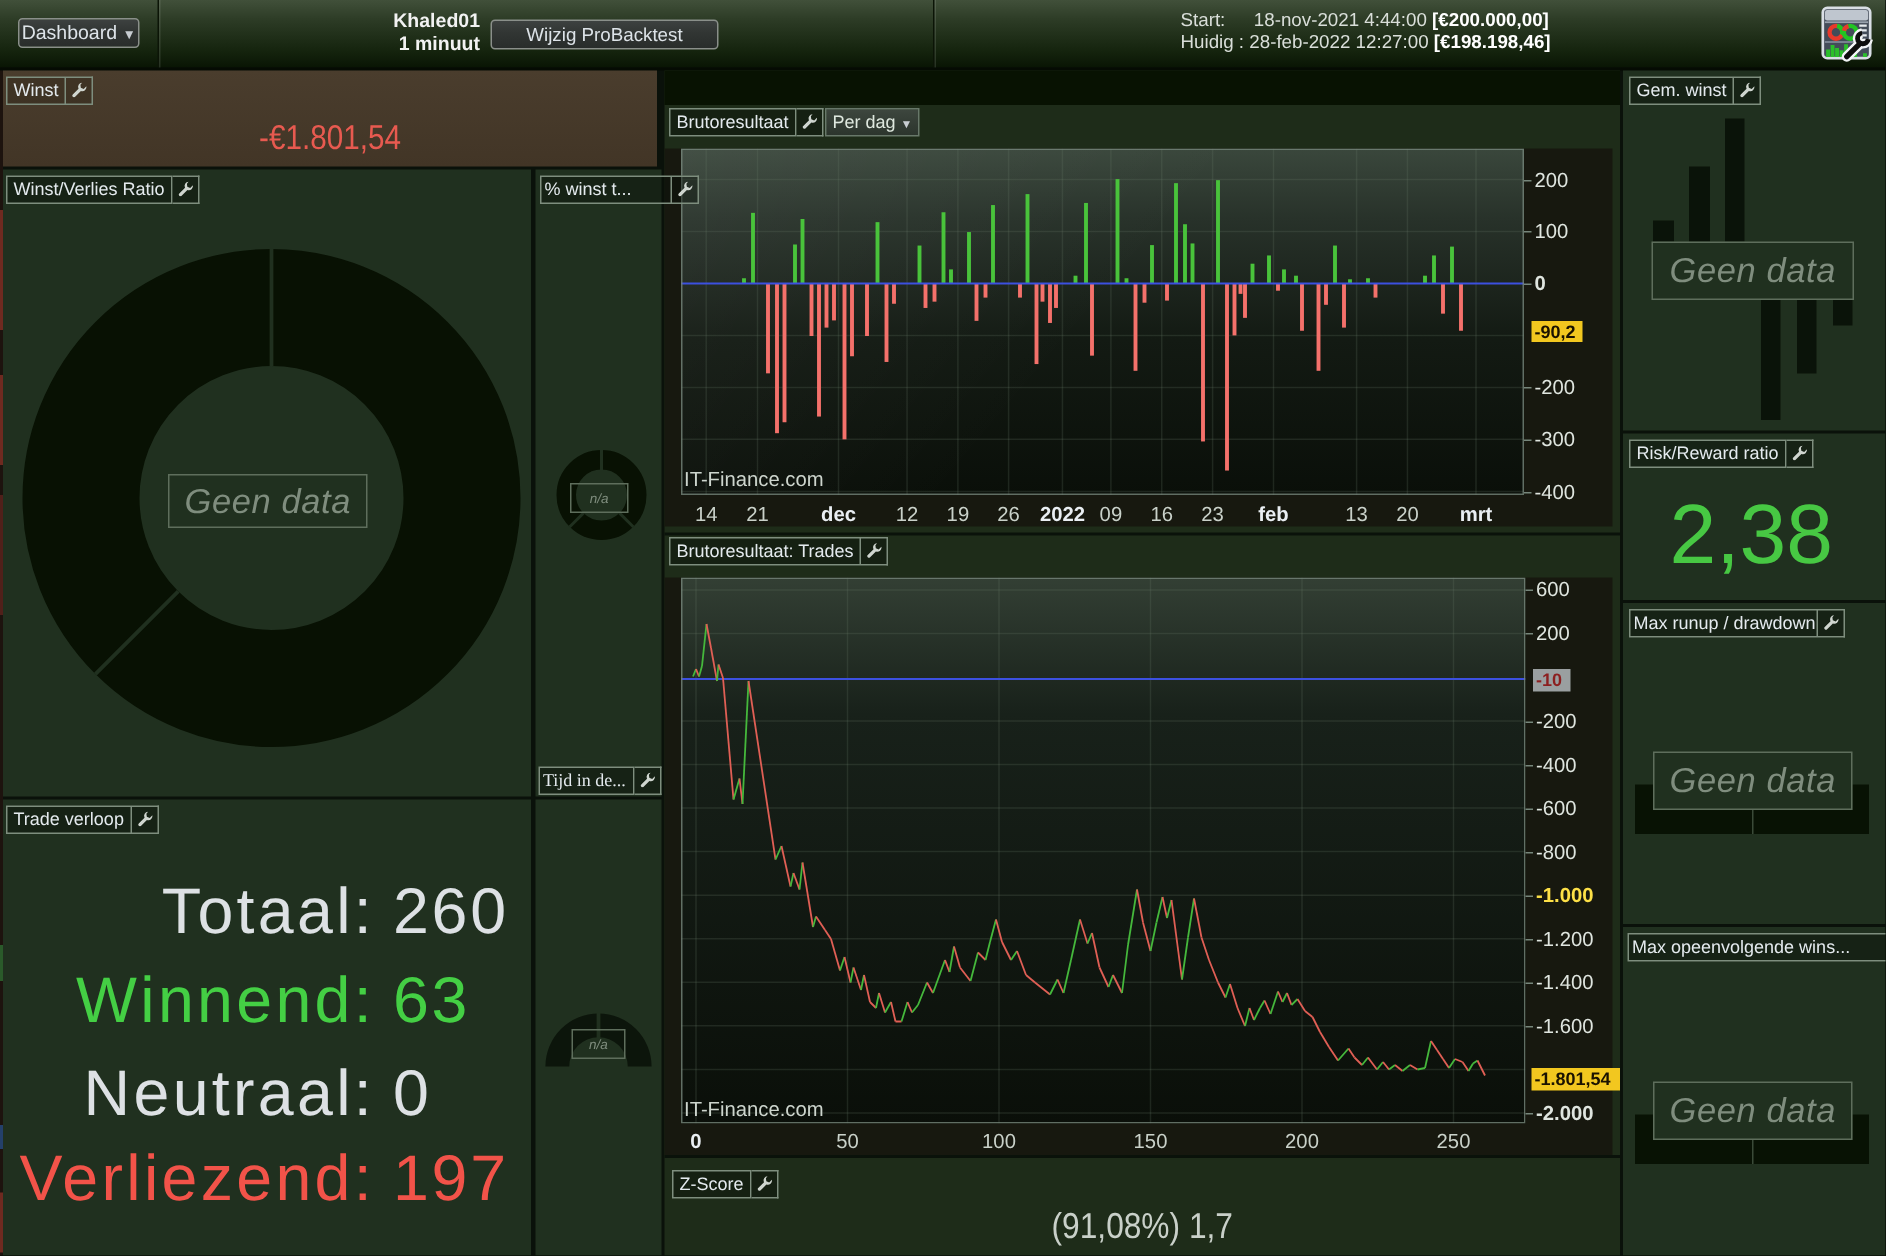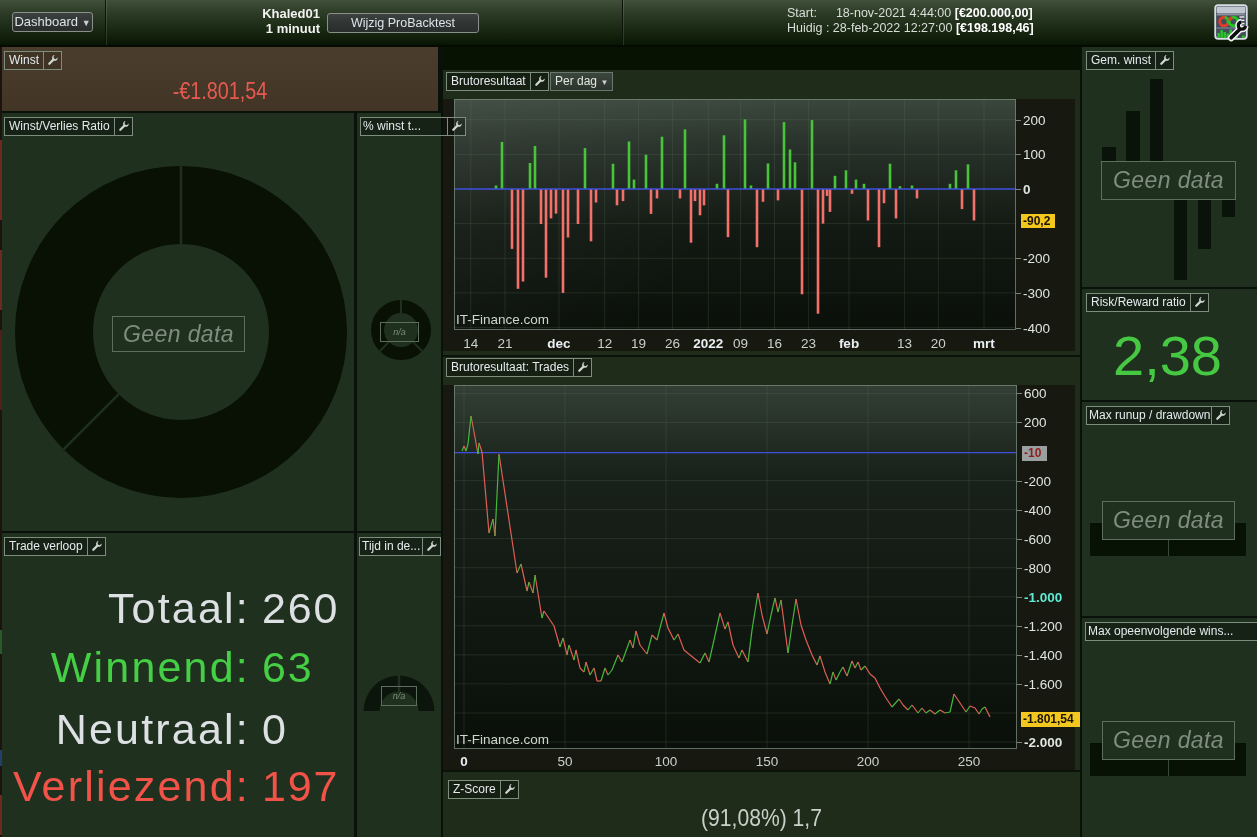--- a/index.html
+++ b/index.html
@@ -118,21 +118,21 @@
     </div>
 <div style="position:absolute;left:0px;top:584px;width:250px;text-align:right;font-size:43px;letter-spacing:2.2px;color:#dde1e4;">Totaal:</div>
 <div style="position:absolute;left:262px;top:584px;font-size:43px;letter-spacing:1.8px;color:#dde1e4;">260</div>
 <div style="position:absolute;left:0px;top:643px;width:250px;text-align:right;font-size:43px;letter-spacing:2.2px;color:#44cf44;">Winnend:</div>
 <div style="position:absolute;left:262px;top:643px;font-size:43px;letter-spacing:1.8px;color:#44cf44;">63</div>
 <div style="position:absolute;left:0px;top:705px;width:250px;text-align:right;font-size:43px;letter-spacing:2.2px;color:#dde1e4;">Neutraal:</div>
 <div style="position:absolute;left:262px;top:705px;font-size:43px;letter-spacing:1.8px;color:#dde1e4;">0</div>
 <div style="position:absolute;left:0px;top:762px;width:250px;text-align:right;font-size:43px;letter-spacing:2.2px;color:#f25349;">Verliezend:</div>
 <div style="position:absolute;left:262px;top:762px;font-size:43px;letter-spacing:1.8px;color:#f25349;">197</div>
 <div class="panel" style="left:357px;top:533px;width:84px;height:304px;"></div>
-<div class="tab" style="left:359px;top:537px;">
+<div class="tab" style="left:359px;top:511px;font-family:Liberation Serif, serif;">
       <span class="tl" style="width:64px;overflow:hidden;padding:0 2px;">Tijd in de...</span>
       <span class="tw"><svg width="11" height="11" viewBox="0 0 16 16" style="vertical-align:-1px">
           <path d="M11.2 1.6 a4 4 0 0 0 -3.4 5.8 L2.2 13 a1.6 1.6 0 0 0 2.3 2.3 L10.1 9.7 a4 4 0 0 0 5.3 -4.6 L12.8 7.7 10 6.5 9.6 3.6 Z" fill="#cfd5cf"></path>
         </svg></span>
     </div>
 <svg width="84" height="304" viewBox="0 0 84 304" style="position:absolute;left:357px;top:533px;">
 <path d="M6.6 178 a35.4 35.4 0 0 1 70.8 0 h-15.9 a19.5 19.5 0 0 0 -39 0 z" fill="#0c150b"></path>
 <line x1="42" y1="142" x2="42" y2="159" stroke="#20301f" stroke-width="2.5"></line>
 </svg>
 <div class="gbox" style="left:381px;top:686px;width:36px;height:20px;font-size:9px;letter-spacing:0;">n/a</div>
@@ -446,21 +446,21 @@
 <div style="position:absolute;left:1024px;top:422.4px;font-size:13.5px;font-weight:normal;color:#dfe5df;transform:translateY(-50%);white-space:nowrap;">200</div>
 <div style="position:absolute;left:1017px;top:480.6px;width:5px;height:1px;background:#76867b;"></div>
 <div style="position:absolute;left:1024px;top:480.6px;font-size:13.5px;font-weight:normal;color:#dfe5df;transform:translateY(-50%);white-space:nowrap;">-200</div>
 <div style="position:absolute;left:1017px;top:509.6px;width:5px;height:1px;background:#76867b;"></div>
 <div style="position:absolute;left:1024px;top:509.6px;font-size:13.5px;font-weight:normal;color:#dfe5df;transform:translateY(-50%);white-space:nowrap;">-400</div>
 <div style="position:absolute;left:1017px;top:538.6px;width:5px;height:1px;background:#76867b;"></div>
 <div style="position:absolute;left:1024px;top:538.6px;font-size:13.5px;font-weight:normal;color:#dfe5df;transform:translateY(-50%);white-space:nowrap;">-600</div>
 <div style="position:absolute;left:1017px;top:567.7px;width:5px;height:1px;background:#76867b;"></div>
 <div style="position:absolute;left:1024px;top:567.7px;font-size:13.5px;font-weight:normal;color:#dfe5df;transform:translateY(-50%);white-space:nowrap;">-800</div>
 <div style="position:absolute;left:1017px;top:596.8px;width:5px;height:1px;background:#76867b;"></div>
-<div style="position:absolute;left:1024px;top:596.8px;font-size:13.5px;font-weight:bold;color:#5eead4;transform:translateY(-50%);white-space:nowrap;">-1.000</div>
+<div style="position:absolute;left:1024px;top:596.8px;font-size:13.5px;font-weight:bold;color:#fde047;transform:translateY(-50%);white-space:nowrap;">-1.000</div>
 <div style="position:absolute;left:1017px;top:625.8px;width:5px;height:1px;background:#76867b;"></div>
 <div style="position:absolute;left:1024px;top:625.8px;font-size:13.5px;font-weight:normal;color:#dfe5df;transform:translateY(-50%);white-space:nowrap;">-1.200</div>
 <div style="position:absolute;left:1017px;top:654.9px;width:5px;height:1px;background:#76867b;"></div>
 <div style="position:absolute;left:1024px;top:654.9px;font-size:13.5px;font-weight:normal;color:#dfe5df;transform:translateY(-50%);white-space:nowrap;">-1.400</div>
 <div style="position:absolute;left:1017px;top:683.9px;width:5px;height:1px;background:#76867b;"></div>
 <div style="position:absolute;left:1024px;top:683.9px;font-size:13.5px;font-weight:normal;color:#dfe5df;transform:translateY(-50%);white-space:nowrap;">-1.600</div>
 <div style="position:absolute;left:1017px;top:742.0px;width:5px;height:1px;background:#76867b;"></div>
 <div style="position:absolute;left:1024px;top:742.0px;font-size:13.5px;font-weight:bold;color:#dfe5df;transform:translateY(-50%);white-space:nowrap;">-2.000</div>
 <div style="position:absolute;left:1022px;top:446px;width:25px;height:15px;background:#9a9fa0;color:#8c1f1f;font-size:12px;font-weight:bold;line-height:15px;padding-left:2px;">-10</div>
 <div style="position:absolute;left:1021px;top:712px;width:59px;height:15px;background:#f2c71f;color:#1a1200;font-size:12px;font-weight:bold;line-height:15px;padding-left:2px;">-1.801,54</div>

